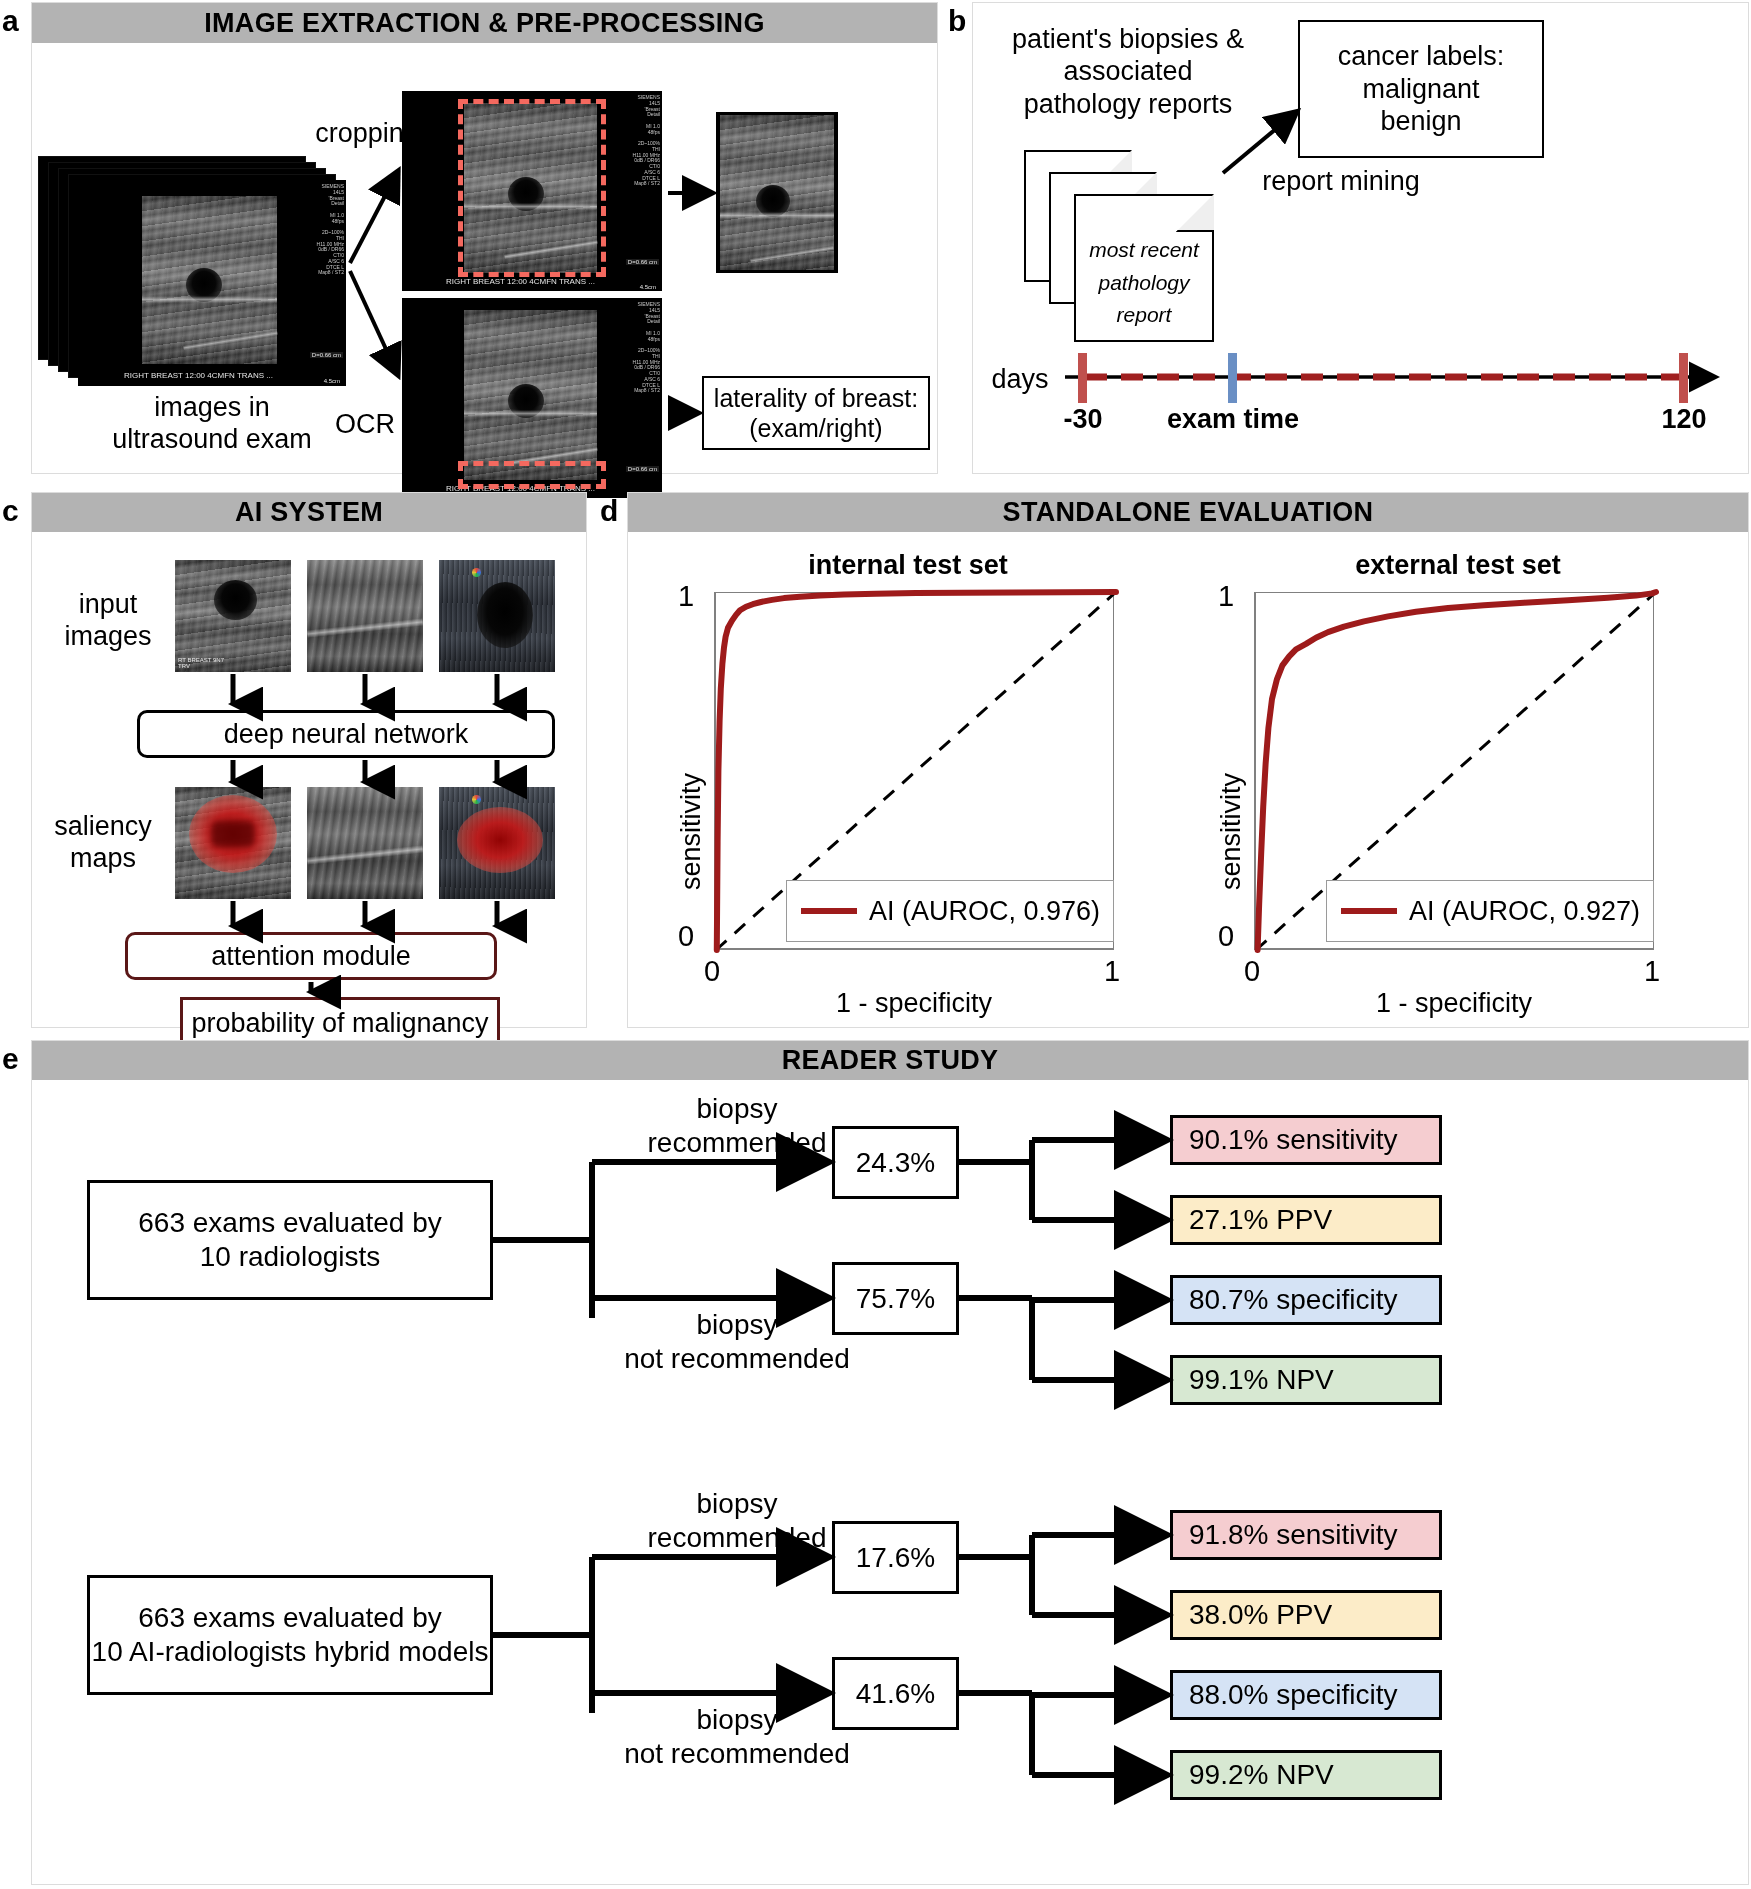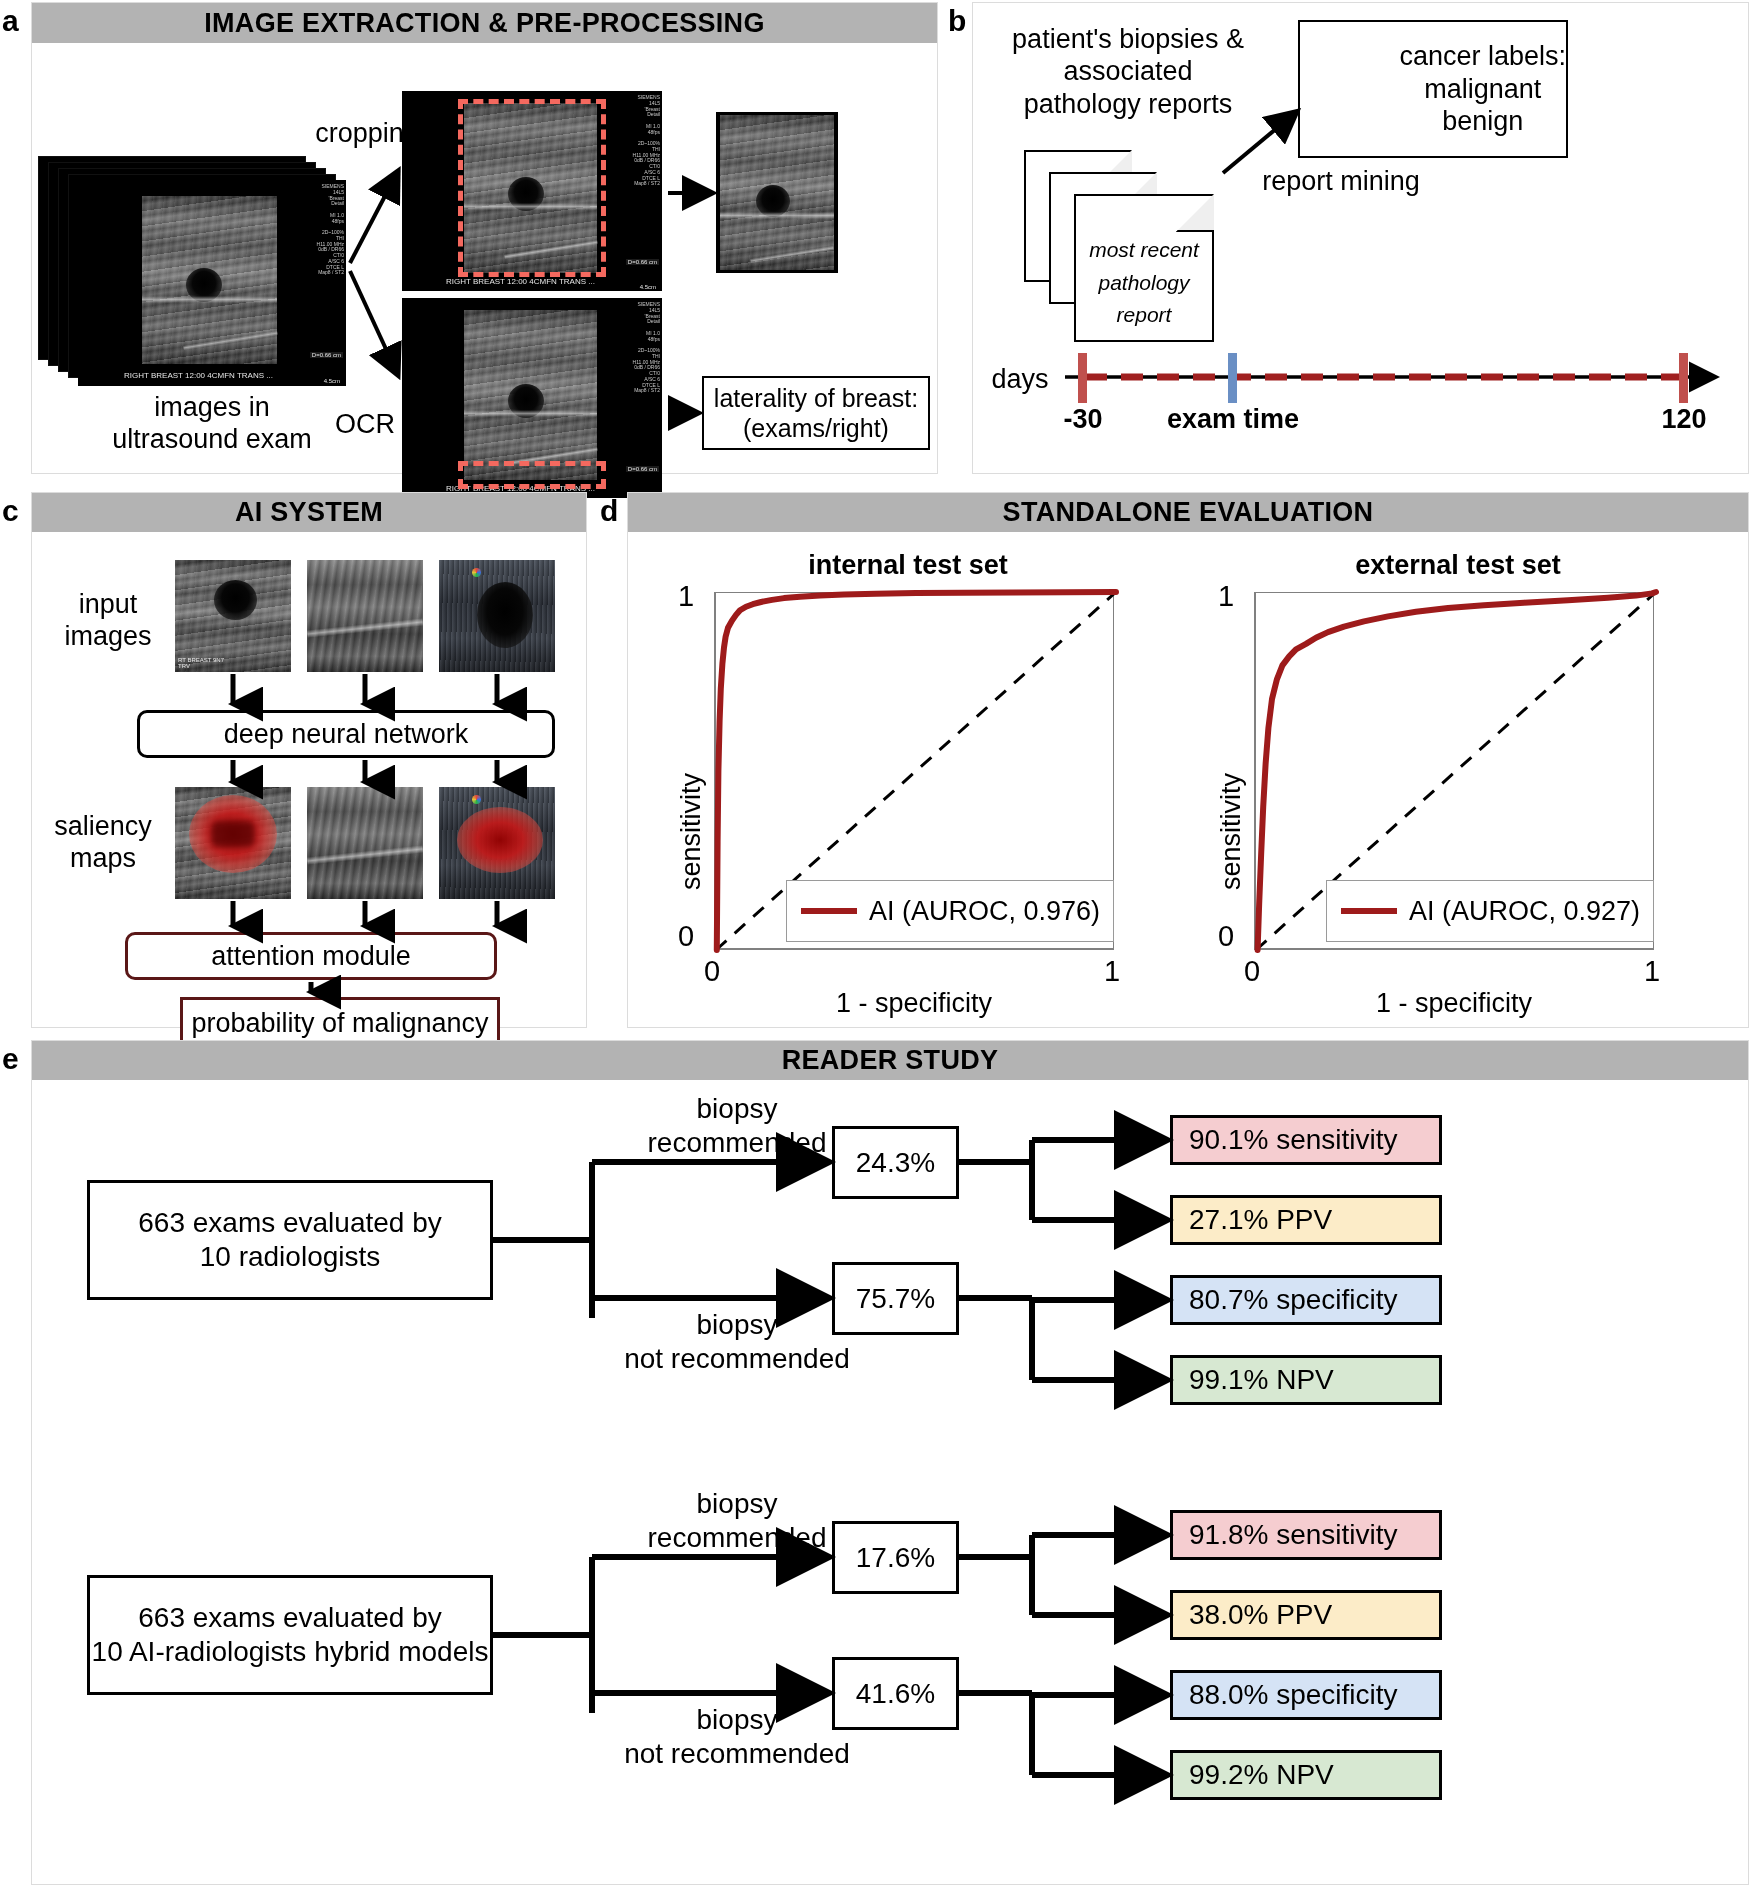--- a/index.html
+++ b/index.html
@@ -250,21 +250,21 @@
 Map8 / ST2</div>
       <div class="us-text" style="right:3px; bottom:26px; font-size:6px; background:#1b1b1b; padding:0 2px;">D=0.66 cm</div>
       <div class="us-text" style="left:44px; bottom:5px; font-size:8px;">RIGHT BREAST 12:00 4CMFN TRANS ...</div>
       <div class="us-text" style="right:6px; bottom:1px; font-size:6px;">4.5cm</div>
       <div class="dashed-crop" style="left:56px; top:163px; width:148px; height:28px;"></div>
     </div>
 
     <div class="txtbox" style="left:670px; top:333px; width:228px; height:74px; font-size:25px;">
       <div>
         <div>laterality of breast:</div>
-        <div>(exams/right)</div>
+        <div>(exam/right)</div>
       </div>
     </div>
 
     <svg class="lay" width="907" height="430">
       <defs>
         <marker id="ah" markerWidth="9" markerHeight="9" refX="7" refY="4.5" orient="auto">
           <path d="M0,0 L9,4.5 L0,9 z" fill="#000"></path>
         </marker>
       </defs>
       <line x1="318" y1="220" x2="365" y2="130" stroke="#000" stroke-width="4" marker-end="url(#ah)"></line>
@@ -278,21 +278,21 @@
 <div class="panel-letter" style="left:948px; top:6px;">b</div>
 <div class="panel" style="left:972px; top:2px; width:777px; height:472px; border:1px solid #dcdcdc;">
   <div class="panel-body" style="height:430px;">
 
     <div class="plainlabel" style="left:10px; top:20px; width:290px; font-size:27px;">
       <div>patient's biopsies &amp;</div>
       <div>associated</div>
       <div>pathology reports</div>
     </div>
 
-    <div class="txtbox" style="left:325px; top:17px; width:270px; height:138px; font-size:27px;justify-content:flex-end;">
+    <div class="txtbox" style="left:325px; top:17px; width:246px; height:138px; font-size:27px;">
       <div>
         <div>cancer labels:</div>
         <div>malignant</div>
         <div>benign</div>
       </div>
     </div>
 
     <div class="doc" style="left:51px; top:147px; width:108px; height:132px;">
       <div class="doc-fold" style="width:26px;height:26px;"></div>
     </div>

